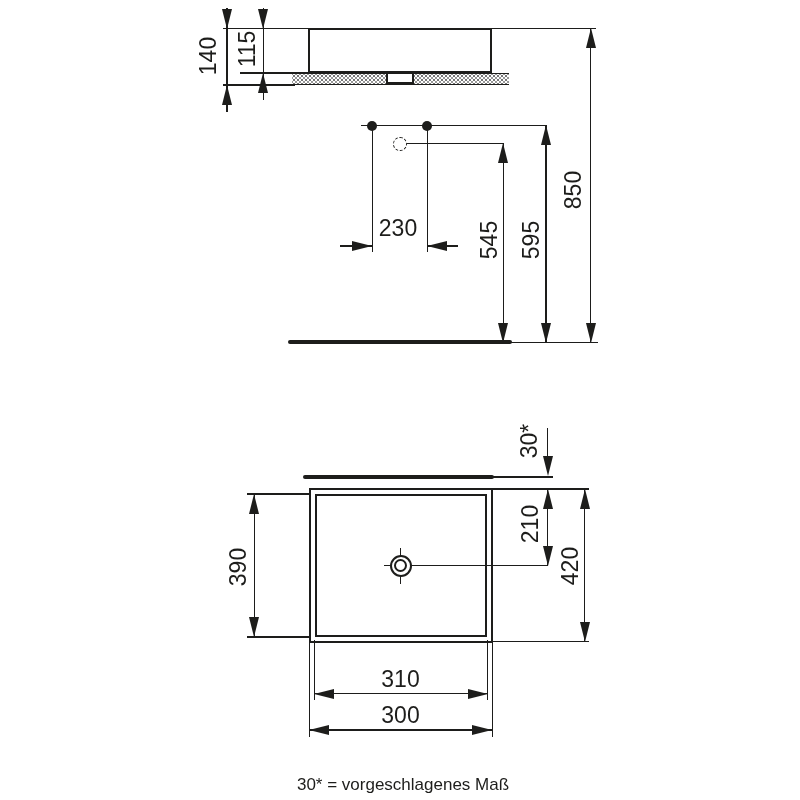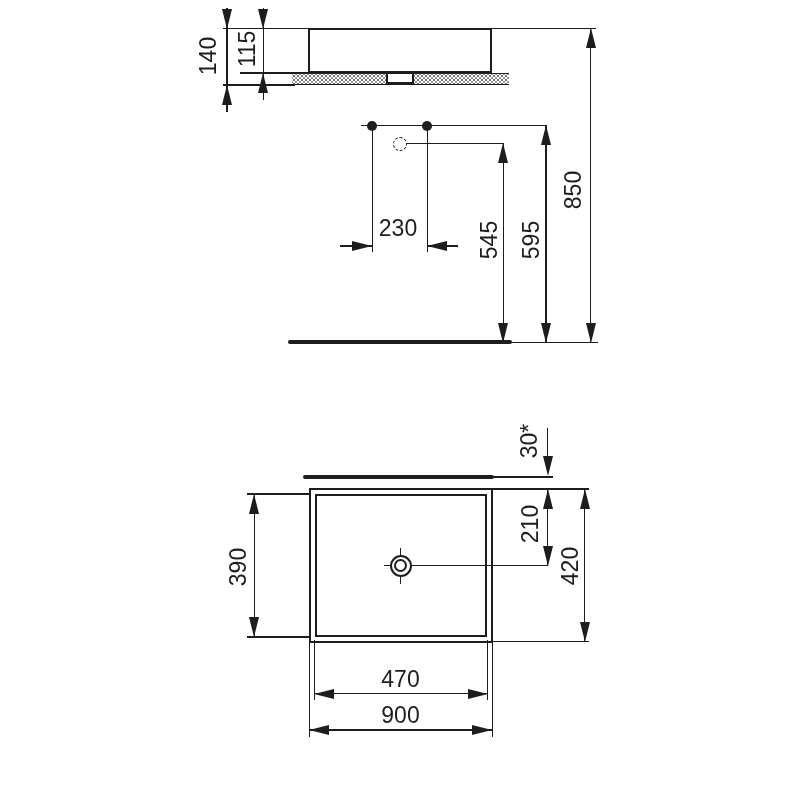--- a/index.html
+++ b/index.html
@@ -138,21 +138,22 @@
   <div class="lbl rot" style="left:238px;top:567px;">390</div>
 
   <div class="vl" style="left:313.6px;top:640px;height:60px;"></div>
   <div class="vl" style="left:486.6px;top:640px;height:60px;"></div>
   <div class="vl" style="left:308.8px;top:642px;height:95px;"></div>
   <div class="vl" style="left:491.6px;top:642px;height:95px;"></div>
 
   <div class="hl" style="left:314px;top:692.8px;width:173.5px;"></div>
   <div class="arr l" style="left:314.3px;top:688.5px;"></div>
   <div class="arr r" style="left:467.5px;top:688.5px;"></div>
-  <div class="lbl" style="left:400.5px;top:679px;">470</div>
+  <div class="lbl" style="left:400.5px;top:679px;">310</div>
 
   <div class="hl" style="left:309px;top:729.3px;width:183px;"></div>
   <div class="arr l" style="left:309.3px;top:725px;"></div>
   <div class="arr r" style="left:472px;top:725px;"></div>
-  <div class="lbl" style="left:400.5px;top:715px;">900</div>
+  <div class="lbl" style="left:400.5px;top:715px;">300</div>
 
+  <div class="footer" style="left:403px;top:785px;">30* = vorgeschlagenes Maß</div>
 
 </div>
 
 </body></html>

